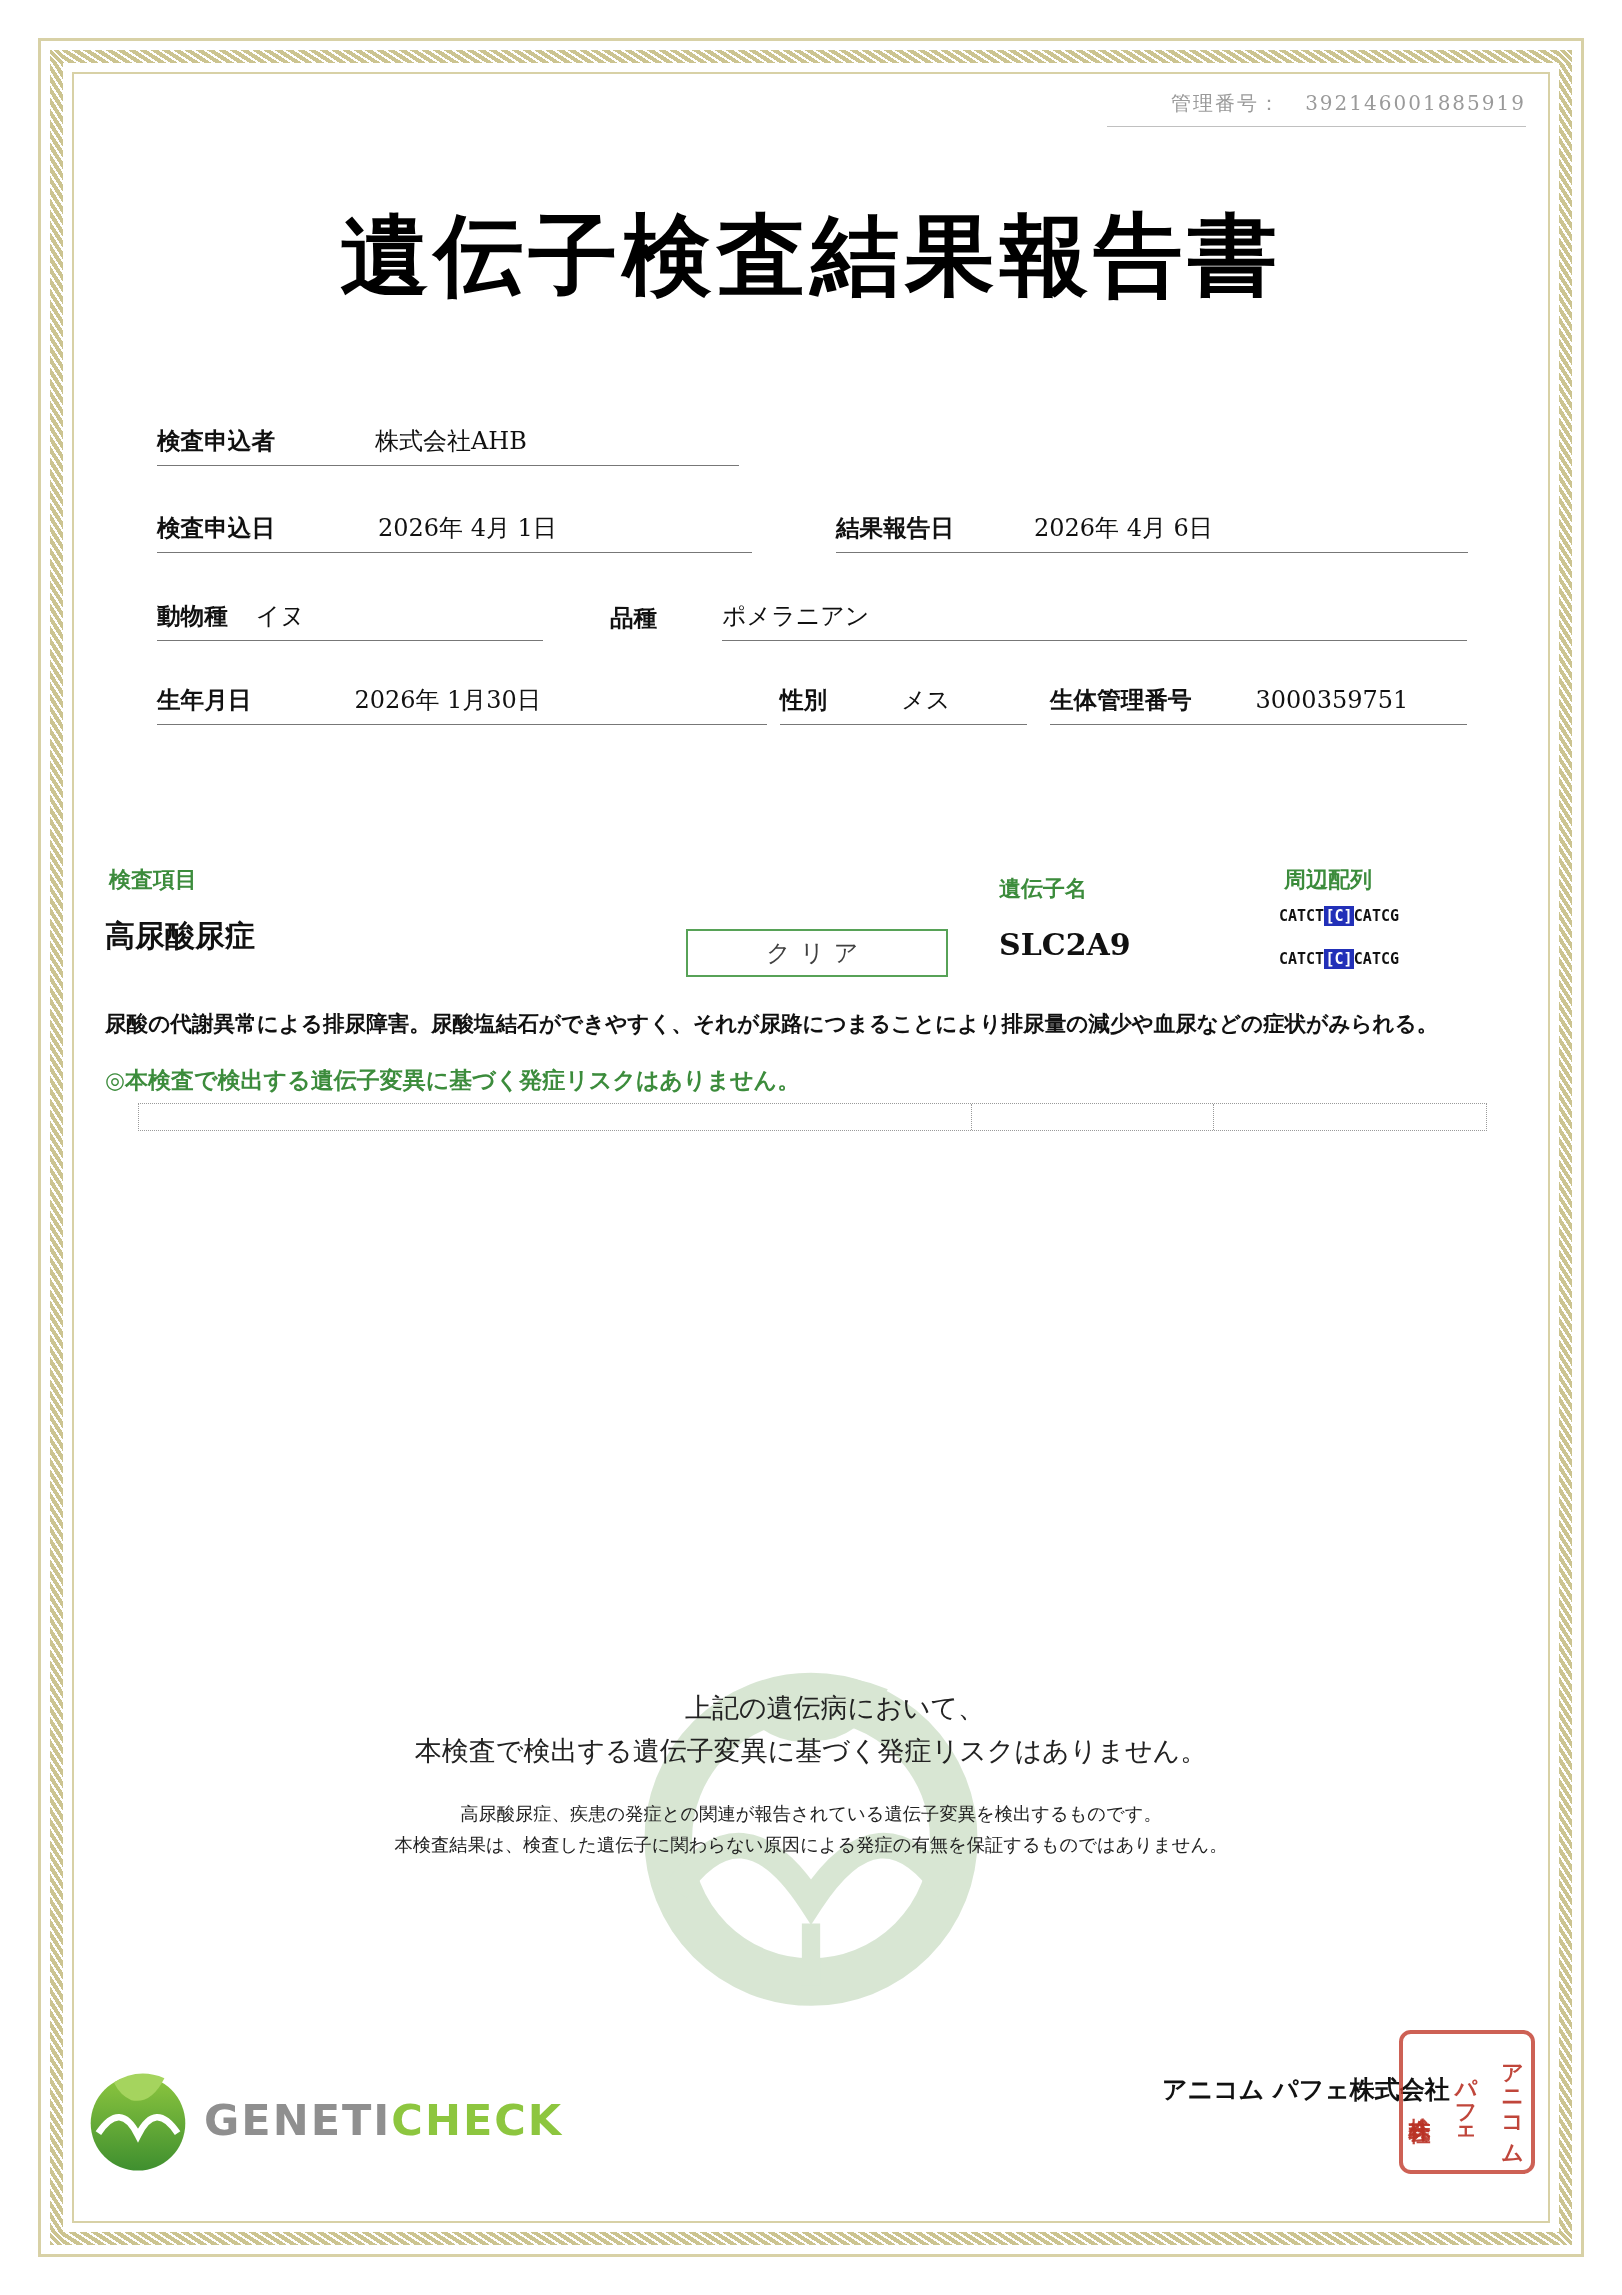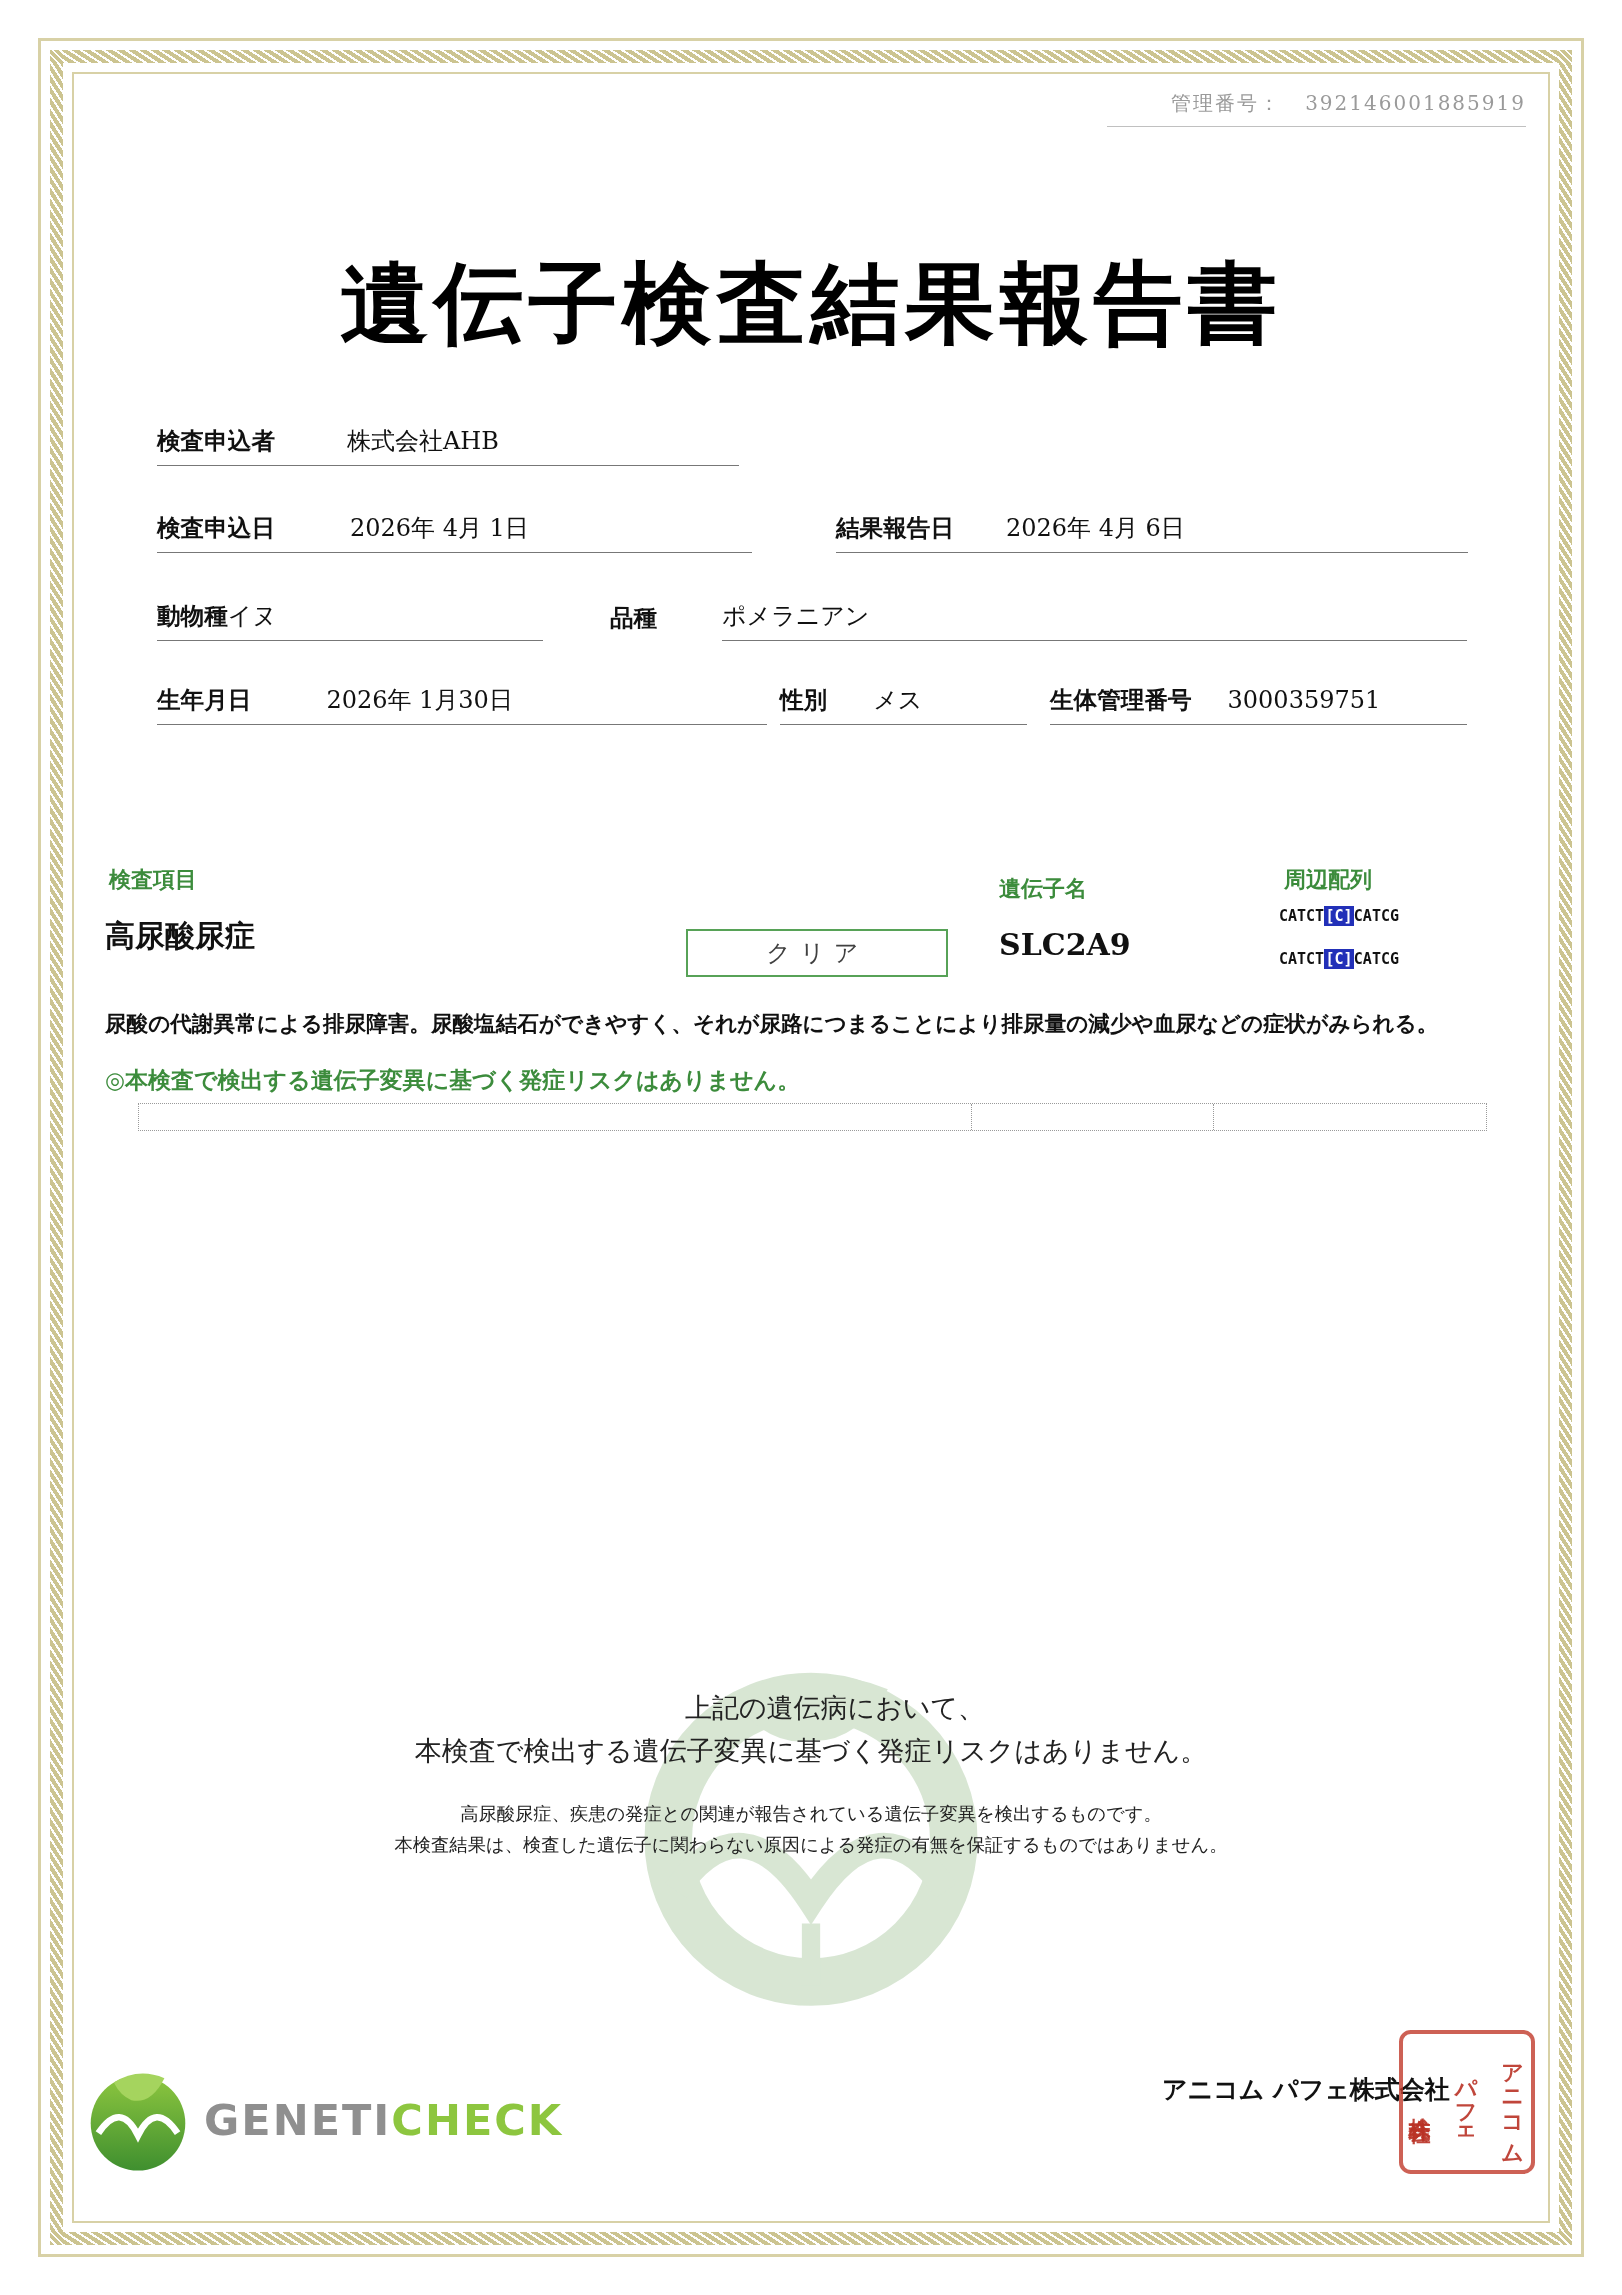--- a/index.html
+++ b/index.html
@@ -9,24 +9,24 @@
   
   .frame-outer{position:absolute;inset:38px;border:3.3px solid #d8d1a6;pointer-events:none;}
   .frame-band{position:absolute;inset:50px;border:13px solid #d8d1a6;
     border-image:repeating-linear-gradient(45deg,#ccc490 0 5.2px,#ffffff 5.2px 7.9px) 20;pointer-events:none;}
   .frame-inner{position:absolute;inset:72px;border:2px solid #d8d1a6;pointer-events:none;}
 
   
   .mgmt{position:absolute;top:90px;right:96px;width:419px;text-align:right;
     font-size:20px;color:#9a9a9a;letter-spacing:2px;border-bottom:1.3px solid #c0c0c0;padding-bottom:9.2px;}
   .title{position:absolute;top:196px;left:0;width:100%;text-align:center;
-    font-size:89px;font-weight:600;letter-spacing:5.2px;color:#000;margin-top:48px;}
+    font-size:89px;font-weight:600;letter-spacing:5.2px;color:#000;}
 
   
-  .field{position:absolute;display:flex;align-items:baseline;border-bottom:1.3px solid #777;padding-bottom:7.9px;}
+  .field{position:absolute;display:flex;align-items:baseline;border-bottom:1.3px solid #777;padding-bottom:7.9px;gap:28px;}
   .flabel{font-weight:bold;font-size:23.6px;white-space:nowrap;}
   .fvalue{font-size:24px;white-space:nowrap;}
   .floose{position:absolute;font-weight:bold;font-size:23.6px;}
 
   
   .rhead{position:absolute;font-size:22px;font-weight:bold;color:#3c8c3c;}
   .disease{position:absolute;left:105px;top:916px;font-size:30px;font-weight:bold;}
   .status-box{position:absolute;left:686px;top:929px;width:258px;height:44px;border:2px solid #57a257;
     display:flex;align-items:center;justify-content:center;font-size:24px;color:#404040;letter-spacing:9.2px;
     font-family:"DejaVu Sans","Liberation Sans",sans-serif;}

